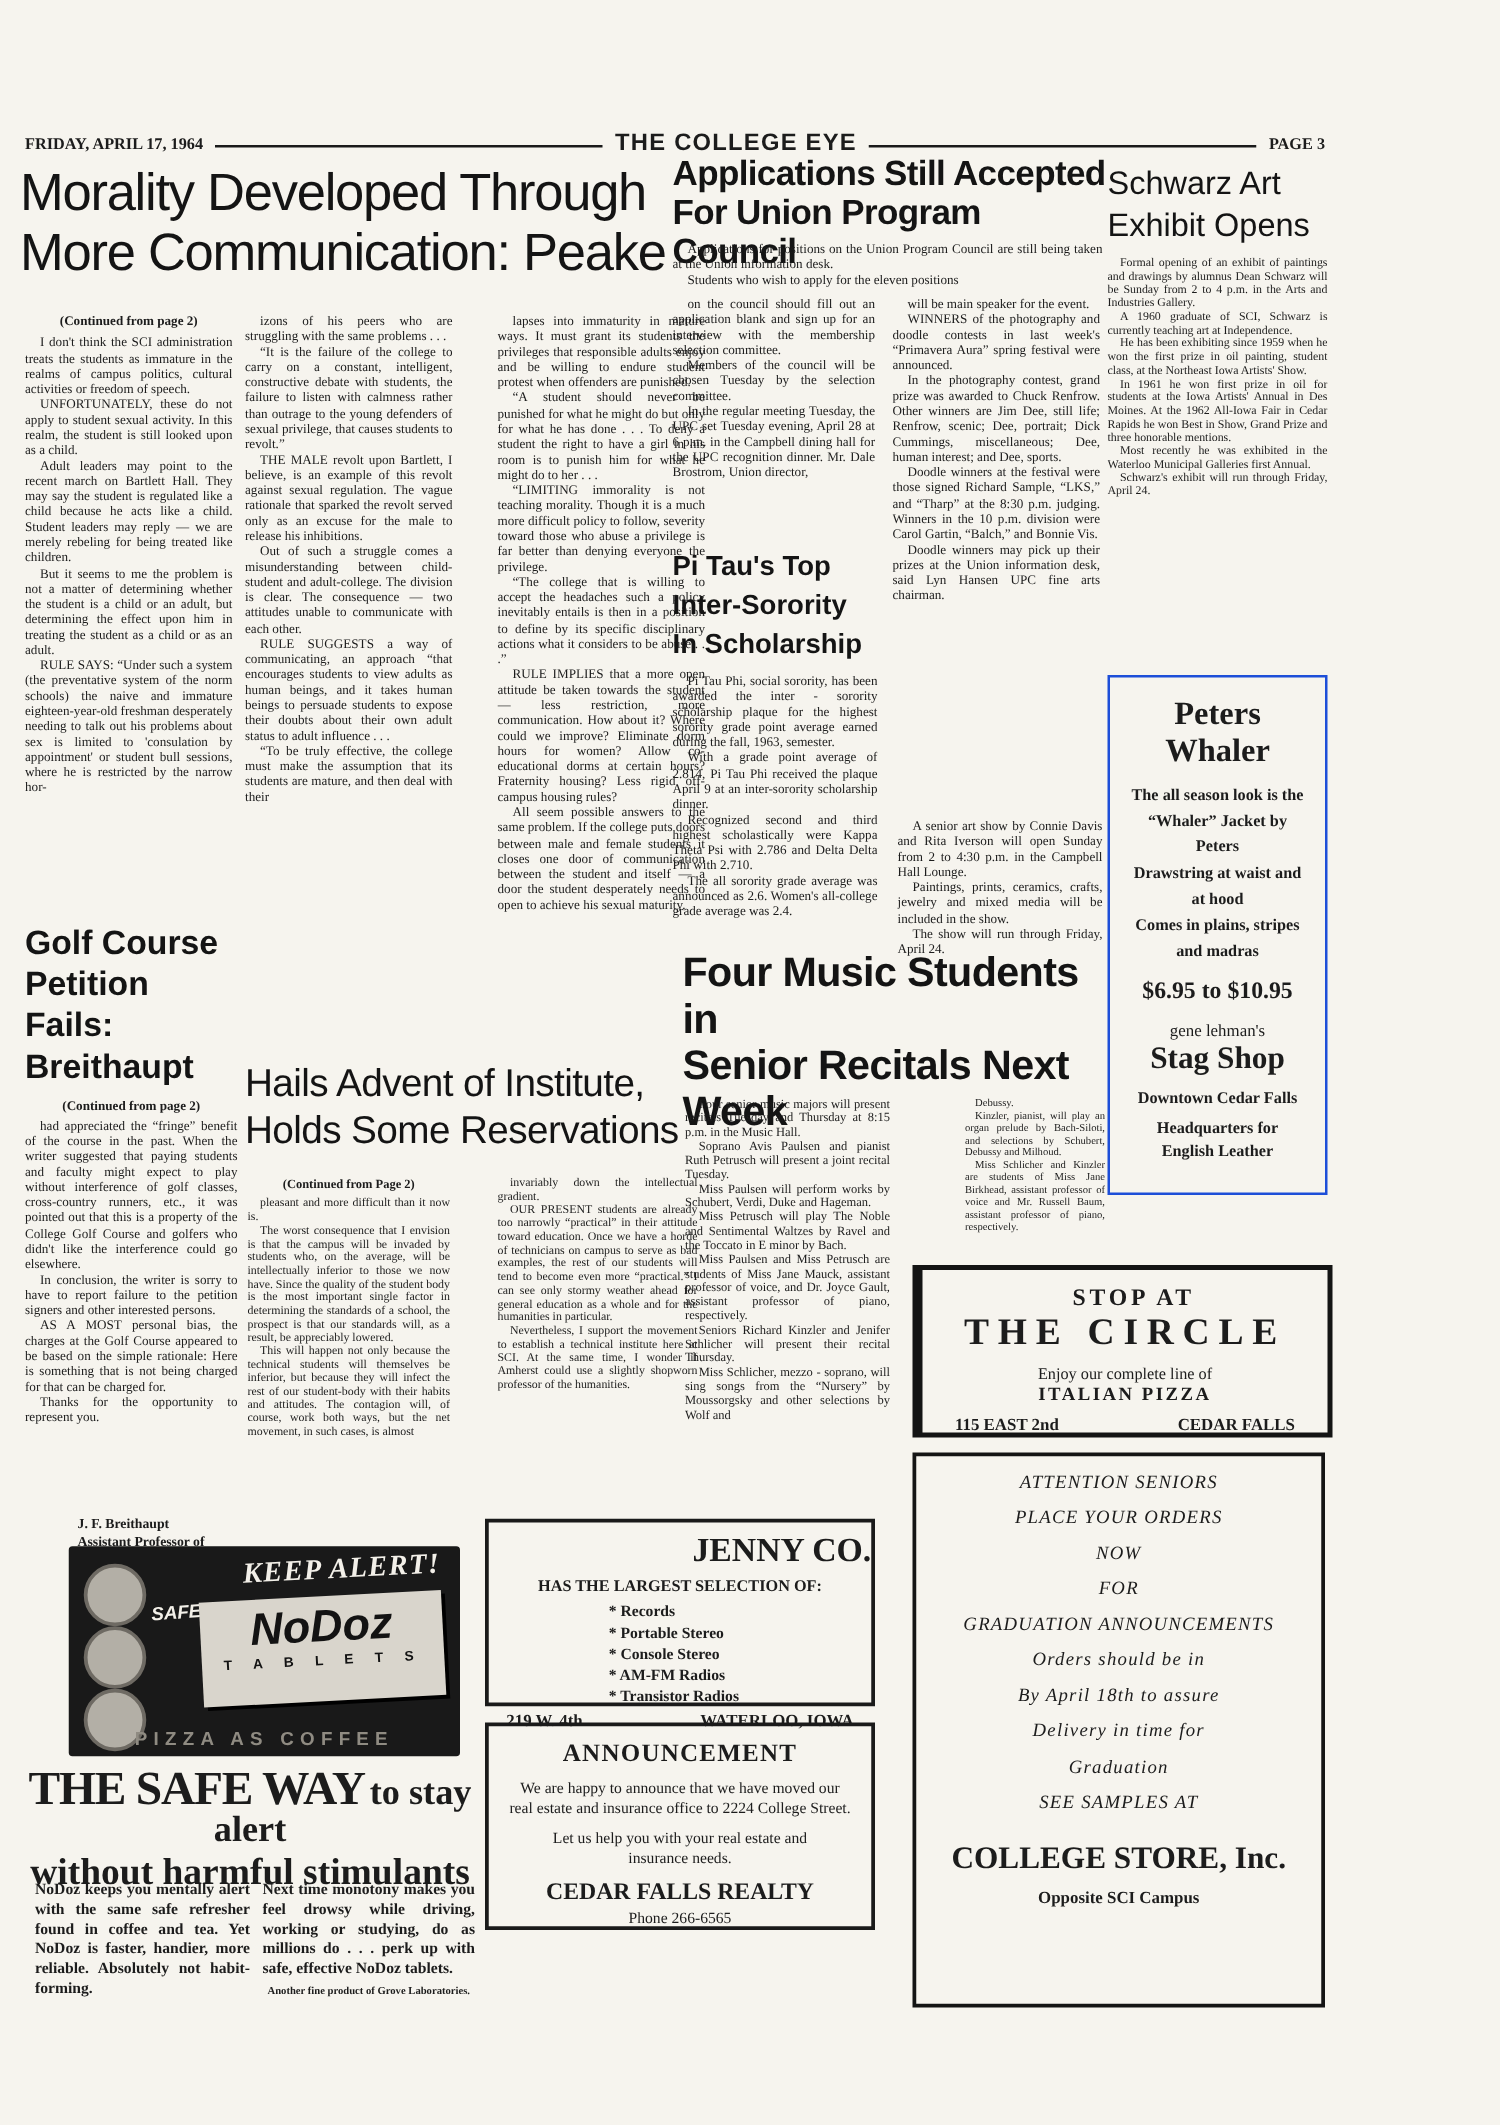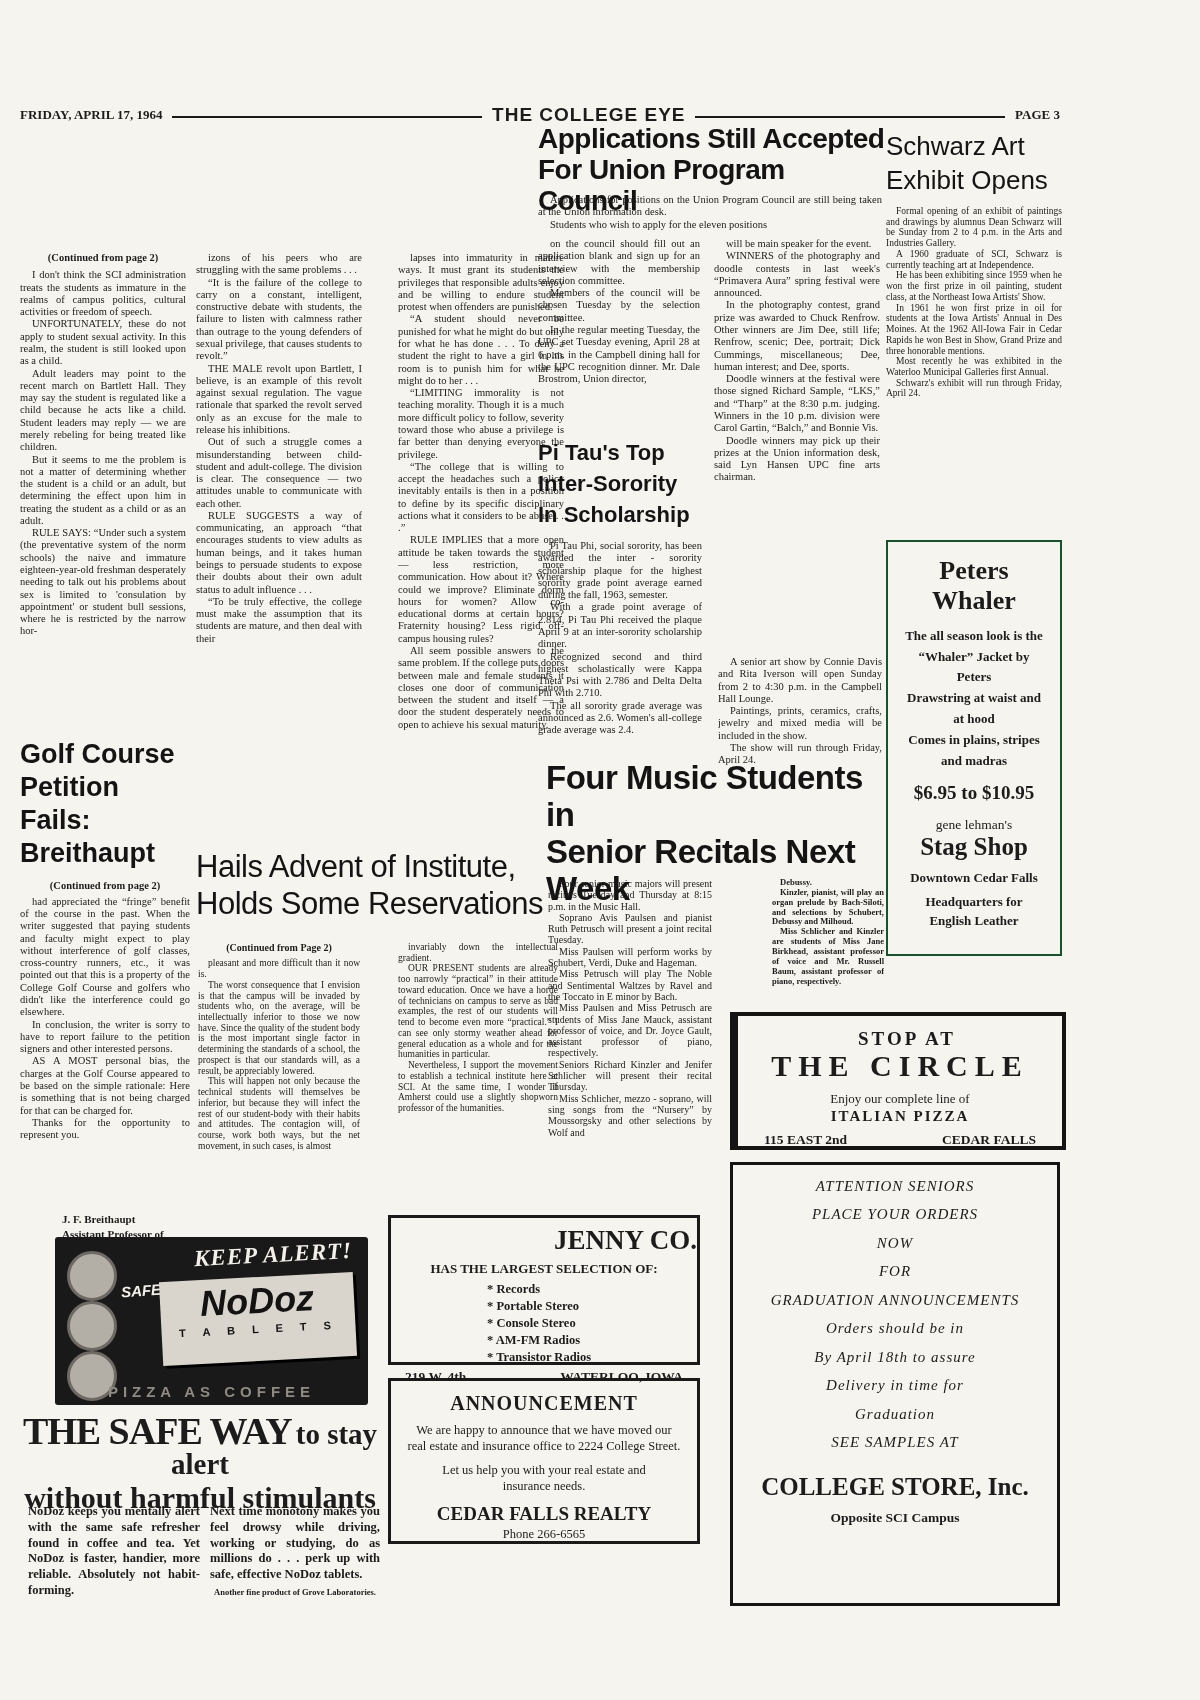--- a/index.html
+++ b/index.html
@@ -8,21 +8,21 @@
   .abs{position:absolute;}
   .clip{overflow:hidden;}
   
   .body{font-size:10.5px;line-height:1.17;text-align:justify;}
   .body p{margin:0;text-indent:12px;}
   .sm{font-size:9.5px;line-height:1.13;text-align:justify;}
   .sm p{margin:0;text-indent:10px;}
   .msm{font-size:10px;line-height:1.13;text-align:justify;}
   .msm p{margin:0;text-indent:11px;}
   .xsm{font-size:8.5px;line-height:1.16;text-align:justify;}
-  .xsm p{margin:0;text-indent:8px;font-weight:bold;}
+  .xsm p{margin:0;text-indent:8px;}
   .continued{font-size:10.5px;font-weight:bold;text-align:center;text-indent:0;margin:0 0 5px 0;}
   
   .hl{font-family:"Liberation Sans",sans-serif;color:#141414;}
   .hl-morality{font-size:42px;line-height:1.14;font-weight:400;letter-spacing:-1px;}
   .hl-apps{font-size:28px;line-height:1.1;font-weight:800;letter-spacing:-0.5px;}
   .hl-schwarz{font-size:26px;line-height:1.3;font-weight:400;}
   .hl-golf{font-size:27px;line-height:1.22;font-weight:700;}
   .hl-hails{font-size:31px;line-height:1.2;font-weight:400;letter-spacing:-0.5px;}
   .hl-pitau{font-size:22px;line-height:1.4;font-weight:700;}
   .hl-senart{font-size:25px;line-height:1.35;font-weight:400;}
@@ -31,21 +31,21 @@
   .masthead{display:flex;align-items:center;gap:10px;}
   .mh-date,.mh-page{font:bold 13px "Liberation Serif",serif;white-space:nowrap;}
   .mh-title{font:bold 19px "Liberation Sans",sans-serif;letter-spacing:1px;white-space:nowrap;}
   .rule{flex:1;height:2px;background:#1a1a1a;margin-top:3px;}
   
   .sig p{margin:0;padding-left:42px;text-indent:0;font:bold 11px/1.35 "Liberation Serif",serif;text-align:left;}
   
   .adbox{border:3px solid #1a1a1a;}
   .circle-box{border:4px solid #141414;border-left-width:8px;text-align:center;}
   .cs-box{border:3px solid #141414;text-align:center;}
-  .peters-box{border:2px solid #14532d;text-align:center;}
+  .peters-box{border:2px solid #1d4ed8;text-align:center;}
   .c-stopat{font:800 19px/1 "Liberation Serif",serif;letter-spacing:3px;margin-top:13px;margin-left:14px;}
   .c-circle{font:800 30px/1.2 "Liberation Serif",serif;letter-spacing:7px;}
   .c-enjoy{font:13px/1.2 "Liberation Serif",serif;margin-top:7px;}
   .c-pizza{font:bold 15px/1.3 "Liberation Serif",serif;letter-spacing:2px;}
   .c-bottom{display:flex;justify-content:space-between;padding:7px 26px 0 26px;font:bold 13.5px/1 "Liberation Serif",serif;}
   .cs-lines p{font:italic 15px/1 "Liberation Serif",serif;margin:13.5px 0;text-indent:0;letter-spacing:1px;text-align:center;}
   .cs-name{font:800 25px/1 "Liberation Serif",serif;margin-top:24px;}
   .cs-loc{font:bold 13.5px/1 "Liberation Serif",serif;margin-top:12px;}
   .p-title{font:800 26px/1.15 "Liberation Serif",serif;}
   .p-lines p{font:bold 13px/1.6 "Liberation Serif",serif;margin:0;text-indent:0;text-align:center;}
@@ -89,20 +89,24 @@
 <div class="page">
 
   <div class="abs masthead" style="left:20px;top:104px;width:1040px;">
     <span class="mh-date">FRIDAY, APRIL 17, 1964</span>
     <div class="rule"></div>
     <span class="mh-title">THE COLLEGE EYE</span>
     <div class="rule"></div>
     <span class="mh-page">PAGE 3</span>
   </div>
 
+  <div class="abs hl hl-morality" style="left:16px;top:130px;width:520px;">
+    <div>Morality Developed Through</div>
+    <div>More Communication: Peake</div>
+  </div>
 
   <div class="abs body clip" style="left:20px;top:252px;width:166px;height:470px;">
     <div class="continued">(Continued from page 2)</div>
     <div>
         <p>I don't think the SCI administration treats the students as immature in the realms of campus politics, cultural activities or freedom of speech.</p>
         <p>UNFORTUNATELY, these do not apply to student sexual activity. In this realm, the student is still looked upon as a child.</p>
         <p>Adult leaders may point to the recent march on Bartlett Hall. They may say the student is regulated like a child because he acts like a child. Student leaders may reply — we are merely rebeling for being treated like children.</p>
         <p>But it seems to me the problem is not a matter of determining whether the student is a child or an adult, but determining the effect upon him in treating the student as a child or as an adult.</p>
         <p>RULE SAYS: “Under such a system (the preventative system of the norm schools) the naive and immature eighteen-year-old freshman desperately needing to talk out his problems about sex is limited to 'consulation by appointment' or student bull sessions, where he is restricted by the narrow hor-</p>
       </div>

